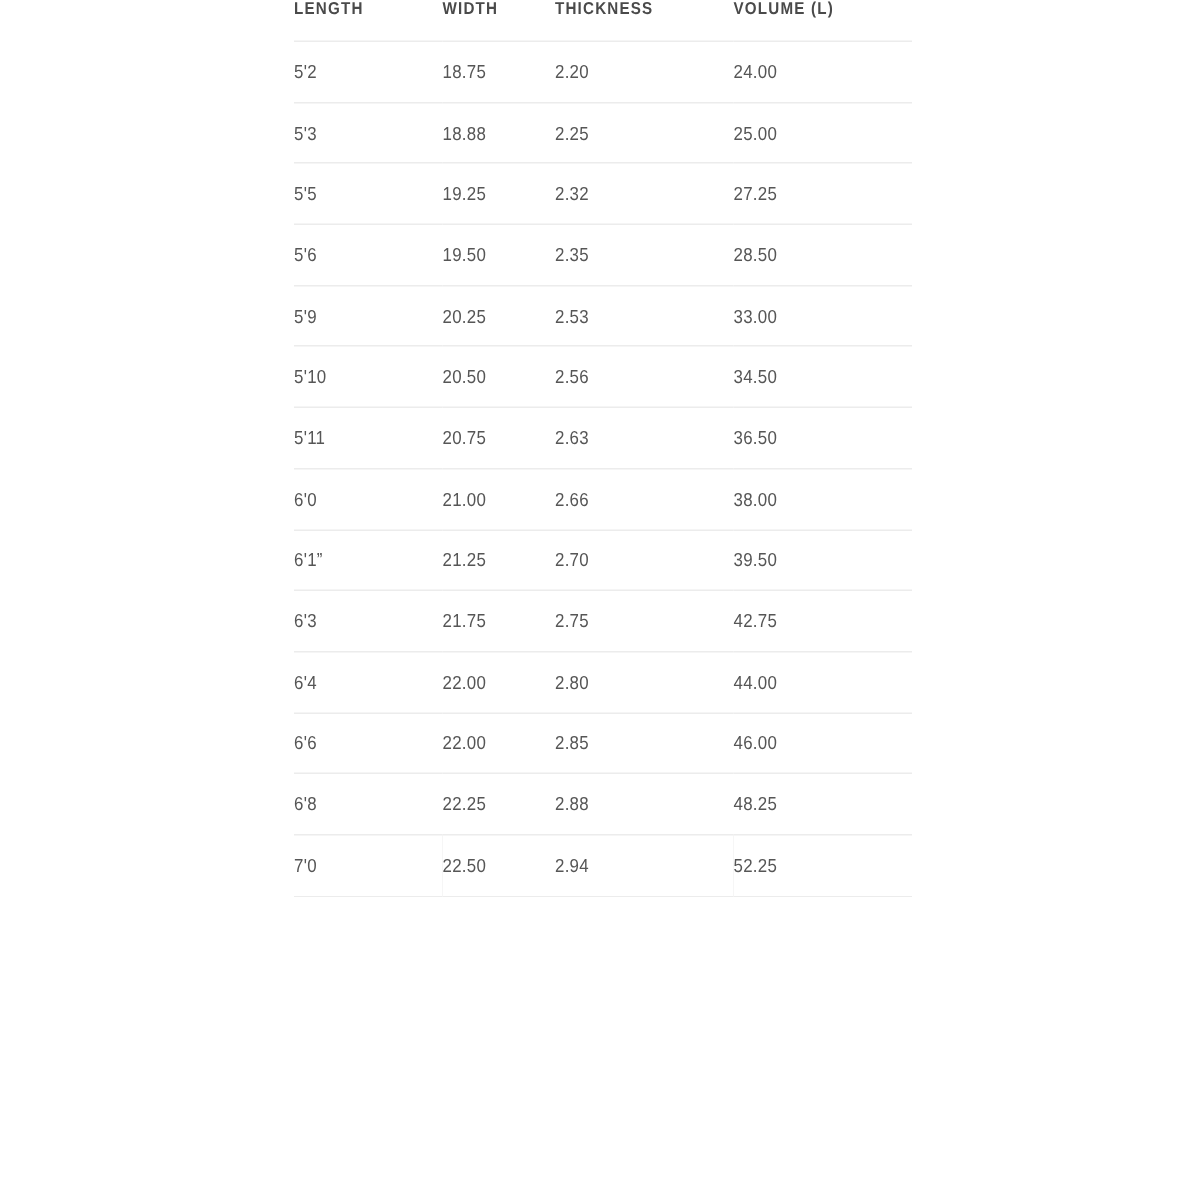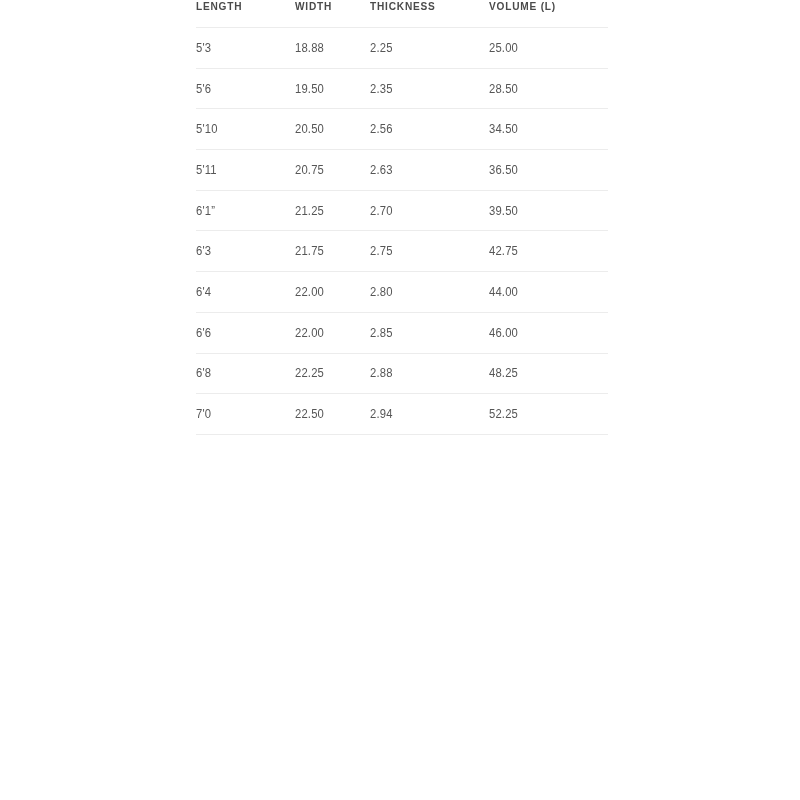--- a/index.html
+++ b/index.html
@@ -93,42 +93,66 @@
       <thead>
         <tr>
           <th>LENGTH</th>
           <th>WIDTH</th>
           <th>THICKNESS</th>
           <th>VOLUME (L)</th>
         </tr>
       </thead>
       <tbody id="table-body">
           <tr>
+            <td><span class="cellv">5'2</span></td>
+            <td><span class="cellv">18.75</span></td>
+            <td><span class="cellv">2.20</span></td>
+            <td><span class="cellv">24.00</span></td>
+          </tr>
+          <tr>
             <td><span class="cellv">5'3</span></td>
             <td><span class="cellv">18.88</span></td>
             <td><span class="cellv">2.25</span></td>
             <td><span class="cellv">25.00</span></td>
           </tr>
           <tr>
+            <td><span class="cellv">5'5</span></td>
+            <td><span class="cellv">19.25</span></td>
+            <td><span class="cellv">2.32</span></td>
+            <td><span class="cellv">27.25</span></td>
+          </tr>
+          <tr>
             <td><span class="cellv">5'6</span></td>
             <td><span class="cellv">19.50</span></td>
             <td><span class="cellv">2.35</span></td>
             <td><span class="cellv">28.50</span></td>
+          </tr>
+          <tr>
+            <td><span class="cellv">5'9</span></td>
+            <td><span class="cellv">20.25</span></td>
+            <td><span class="cellv">2.53</span></td>
+            <td><span class="cellv">33.00</span></td>
           </tr>
           <tr>
             <td><span class="cellv">5'10</span></td>
             <td><span class="cellv">20.50</span></td>
             <td><span class="cellv">2.56</span></td>
             <td><span class="cellv">34.50</span></td>
           </tr>
           <tr>
             <td><span class="cellv">5'11</span></td>
             <td><span class="cellv">20.75</span></td>
             <td><span class="cellv">2.63</span></td>
             <td><span class="cellv">36.50</span></td>
+          </tr>
+          <tr>
+            <td><span class="cellv">6'0</span></td>
+            <td><span class="cellv">21.00</span></td>
+            <td><span class="cellv">2.66</span></td>
+            <td><span class="cellv">38.00</span></td>
           </tr>
           <tr>
             <td><span class="cellv">6'1”</span></td>
             <td><span class="cellv">21.25</span></td>
             <td><span class="cellv">2.70</span></td>
             <td><span class="cellv">39.50</span></td>
           </tr>
           <tr>
             <td><span class="cellv">6'3</span></td>
             <td><span class="cellv">21.75</span></td>

